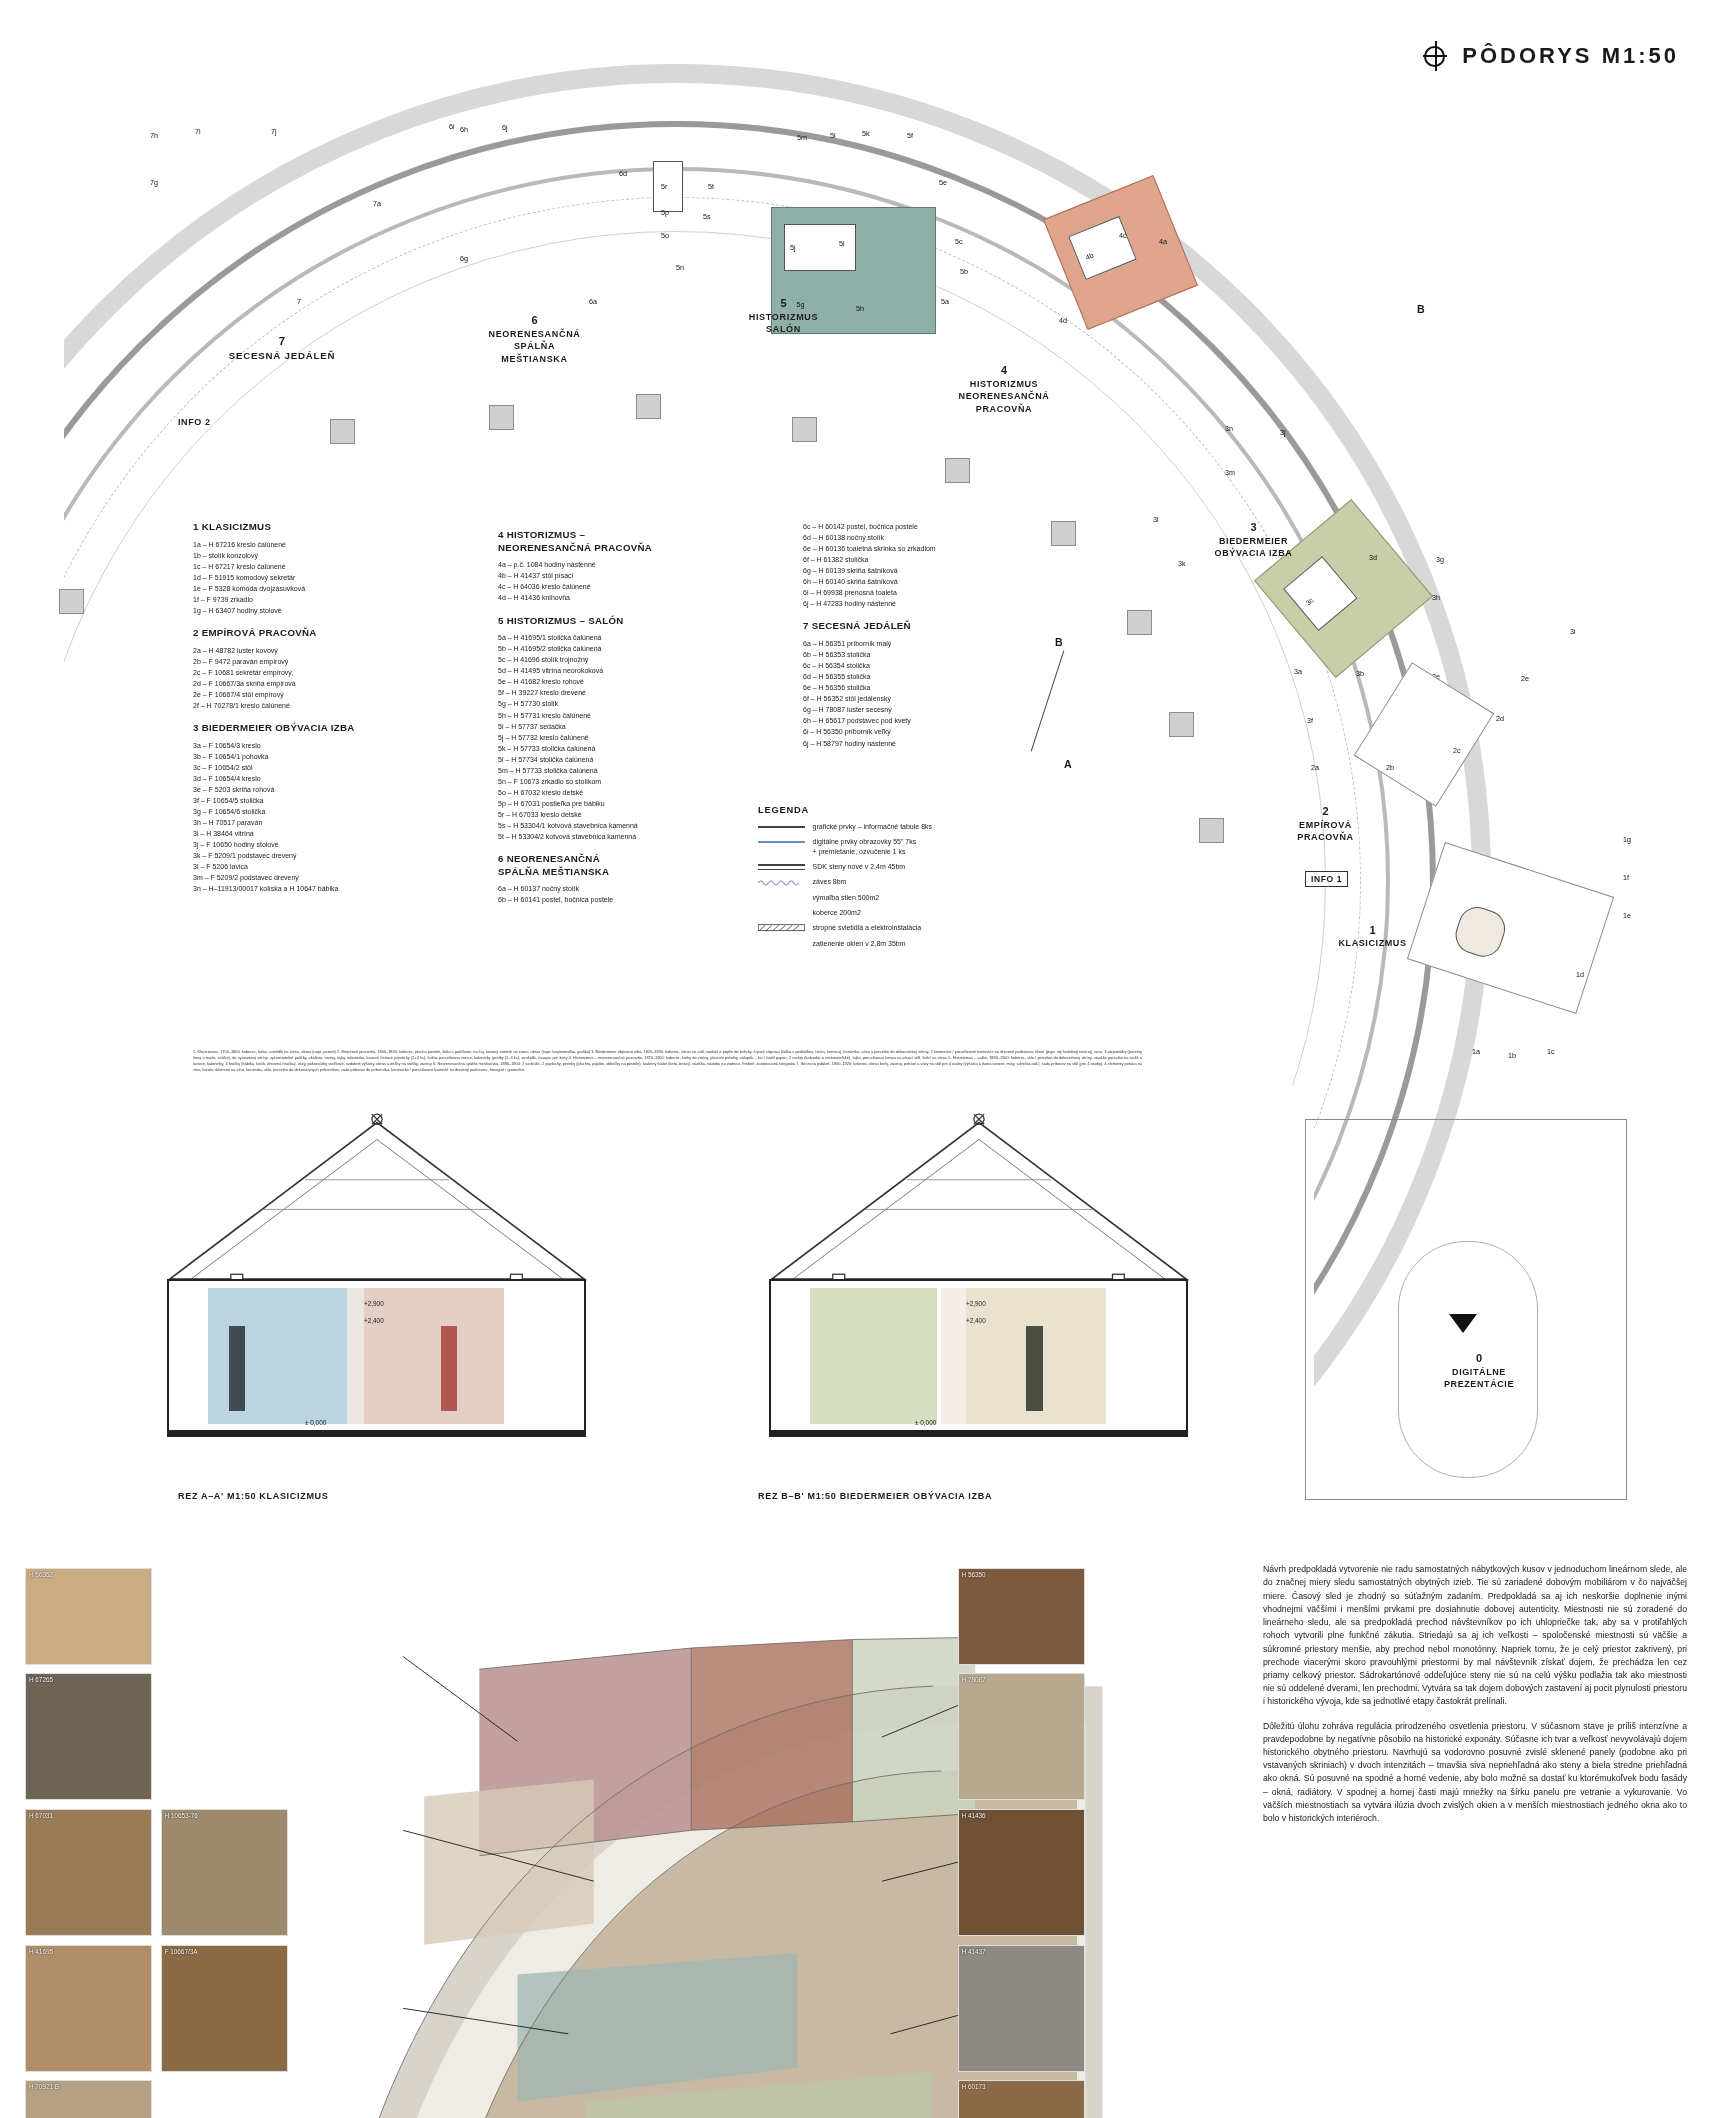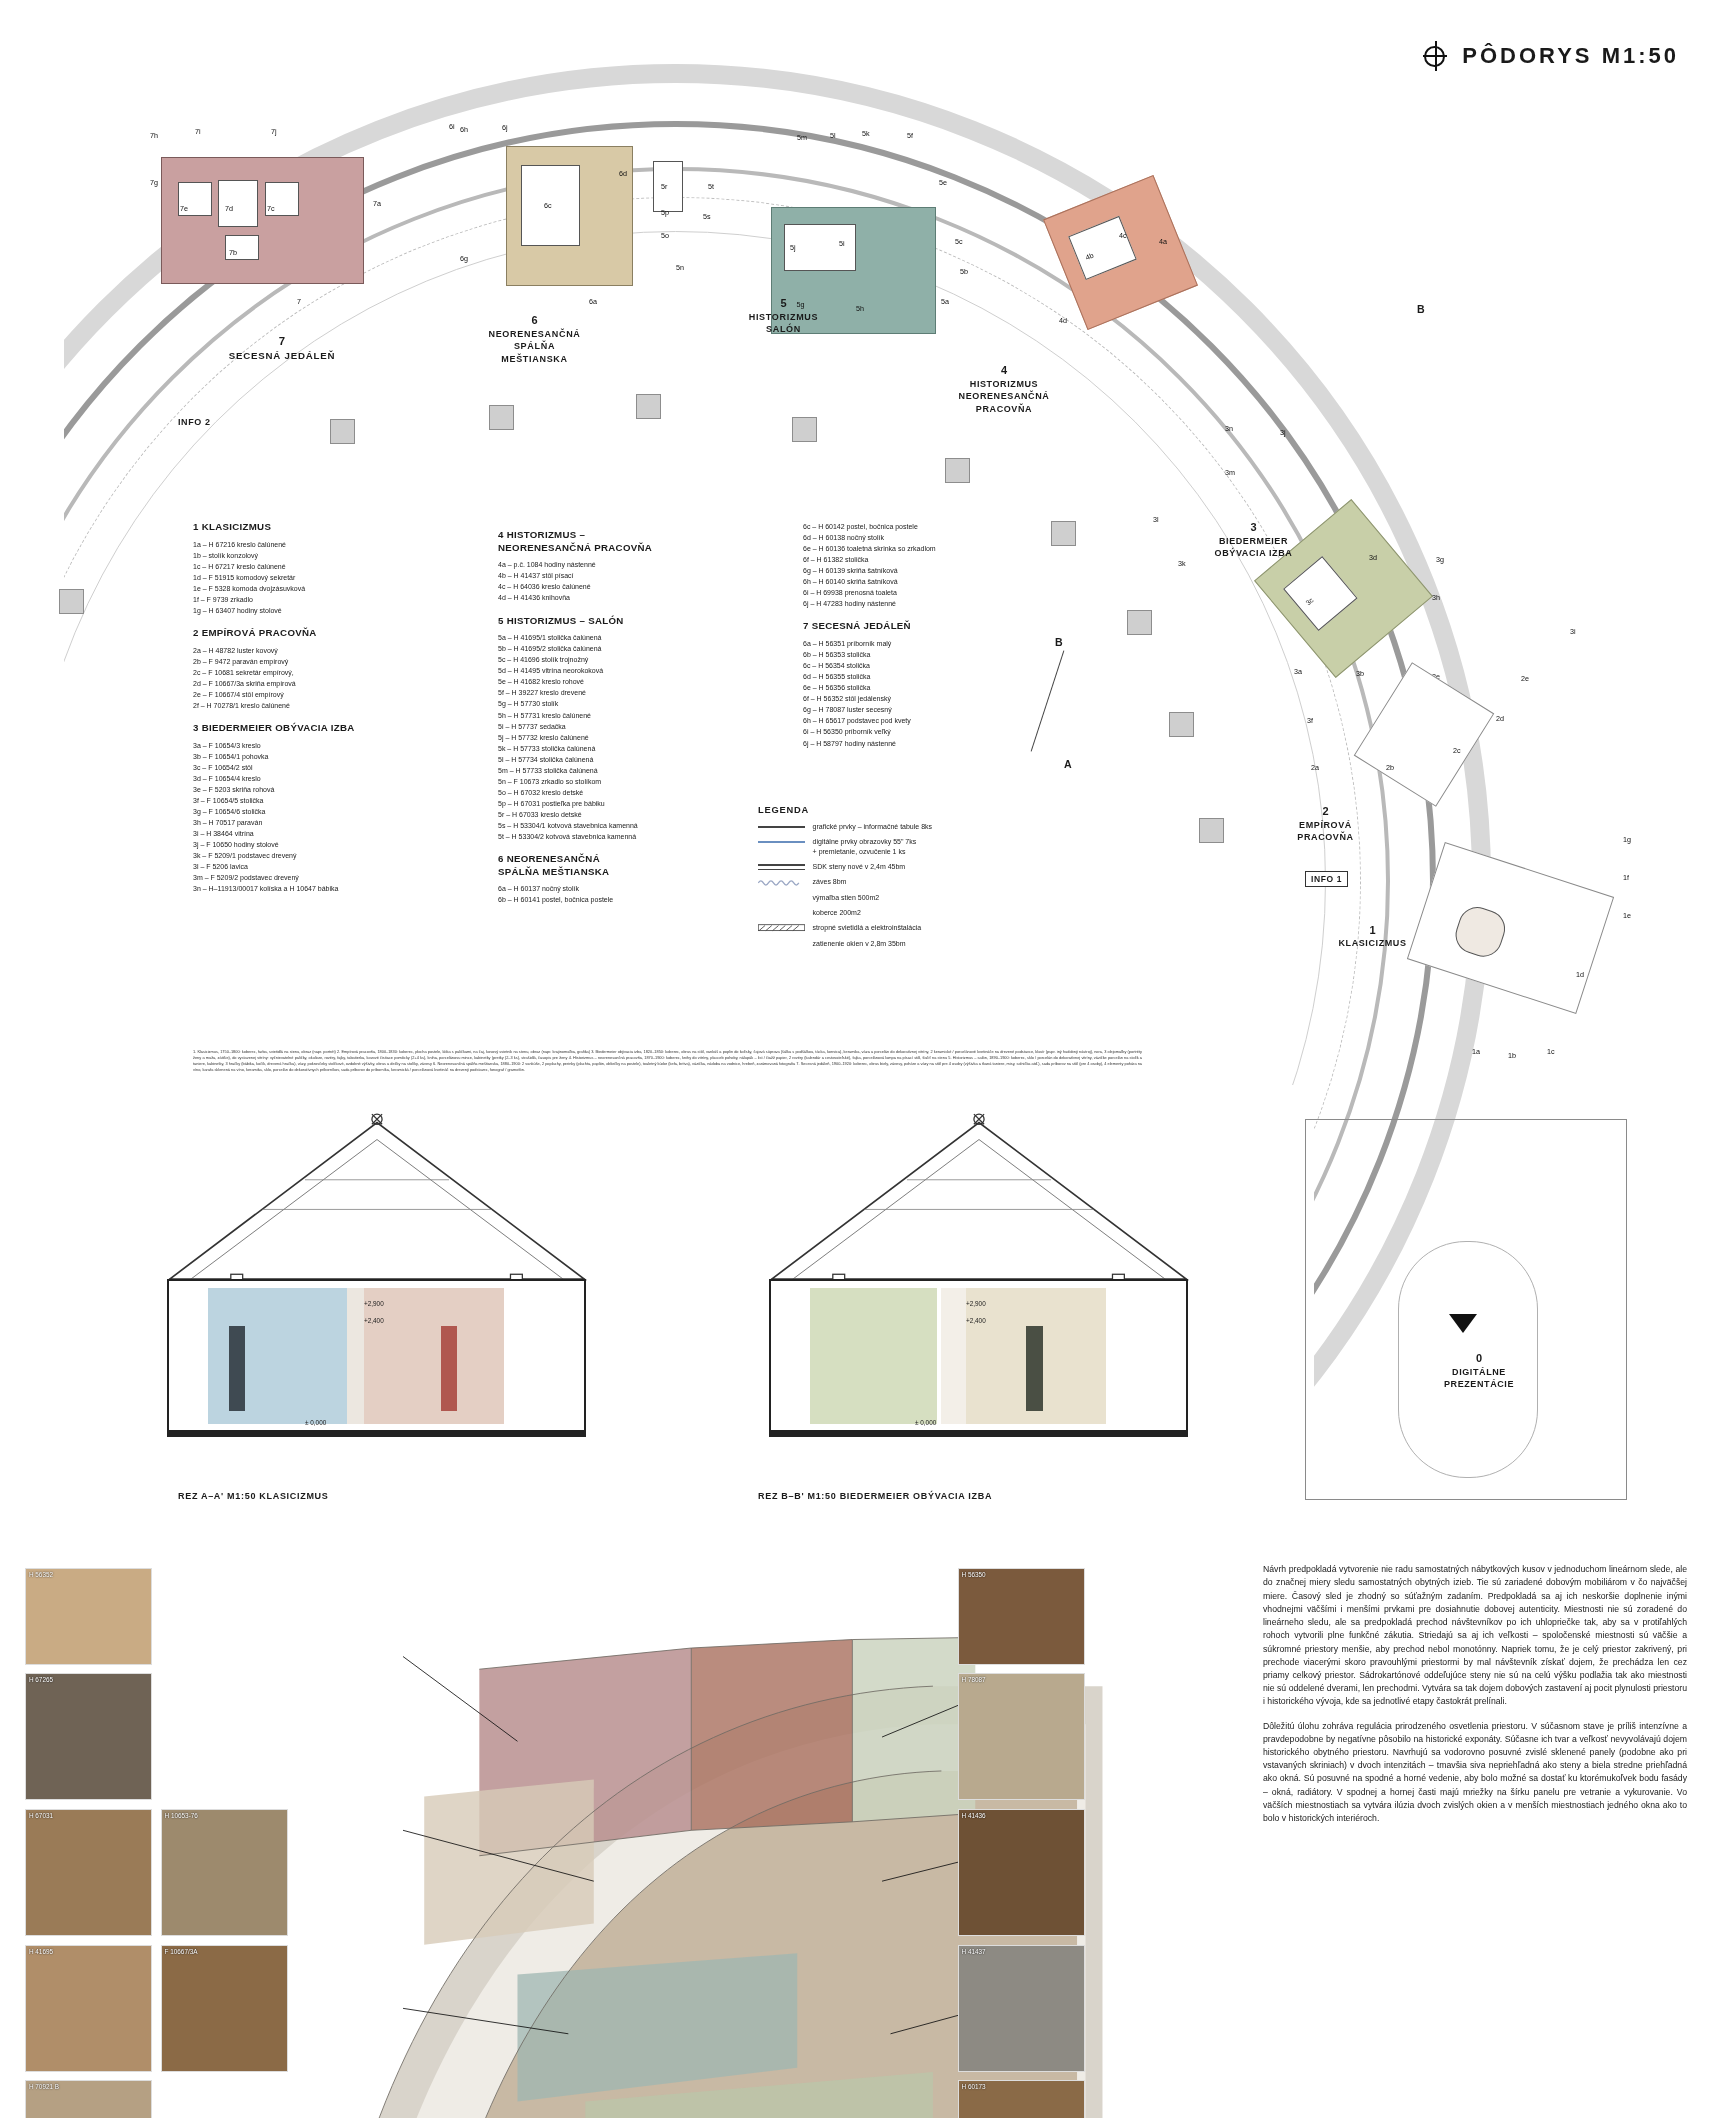--- a/index.html
+++ b/index.html
@@ -105,47 +105,31 @@
 
   <div id="plan">
     <div class="arcband band-outer"></div>
     <div class="arcband band-inner"></div>
     <div class="arcband band-inner2"></div>
     <div class="arcband band-dash"></div>
     <div class="arcband band-thin"></div>
     <div class="mask-bottom"></div>
     <div class="mask-left"></div>
 
-    <div class="room" style="left:161px; top:157px; width:203px; height:127px;">
-      <div class="fill" style="background:#c9a0a0; border:0.8px solid #7a5a5a;"></div>
-      <div class="furn" style="left:17px; top:25.4px; width:34px; height:34px;"></div>
-      <div class="furn" style="left:57px; top:23px; width:40px; height:47px;"></div>
-      <div class="furn" style="left:104px; top:25.4px; width:34px; height:34px;"></div>
-      <div class="furn" style="left:64px; top:78px; width:34px; height:25.4px;"></div>
-      <span class="tag" style="left:19px; top:47px;">7e</span>
-      <span class="tag" style="left:64px; top:47px;">7d</span>
-      <span class="tag" style="left:106px; top:47px;">7c</span>
-      <span class="tag" style="left:68px; top:91px;">7b</span>
-    </div>
     <span class="tag" style="left:150px; top:131px;">7h</span>
     <span class="tag" style="left:182px; top:127px;margin-left:13px;">7i</span>
     <span class="tag" style="left:150px; top:178px;">7g</span>
     <span class="tag" style="left:271px; top:127px;">7j</span>
     <span class="tag" style="left:373px; top:199px;">7a</span>
     <span class="tag" style="left:297px; top:297px;">7</span>
     <div class="room-title" style="position:absolute; left:191px; top:335px; width:182px; text-align:center;">
       <div style="font-size:11.4px; font-weight:bold;">7</div>
       <div style="font-size:9.7px; font-weight:bold; letter-spacing:0.8px; margin-top:2.5px;">SECESNÁ JEDÁLEŇ</div>
     </div>
 
-    <div class="room" style="left:506px; top:146px; width:127px; height:140px;">
-      <div class="fill" style="background:#d8c9a6; border:0.8px solid #8a7f61;"></div>
-      <div class="furn" style="left:15px; top:19px; width:59px; height:81px;"></div>
-      <span class="tag" style="left:38px; top:55px;">6c</span>
-    </div>
     <span class="tag" style="left:460px; top:125px;">6h</span>
     <span class="tag" style="left:449px; top:122px;">6i</span>
     <span class="tag" style="left:502px; top:123px;">6j</span>
     <span class="tag" style="left:460px; top:254px;">6g</span>
     <span class="tag" style="left:619px; top:169px;">6d</span>
     <span class="tag" style="left:589px; top:297px;">6a</span>
     <div style="position:absolute; left:458px; top:314px; width:153px; text-align:center;">
       <div style="font-size:11px; font-weight:bold;">6</div>
       <div style="font-size:9px; font-weight:bold; letter-spacing:0.7px; line-height:1.4; margin-top:1.7px;">NEORENESANČNÁ<br>SPÁLŇA<br>MEŠTIANSKA</div>
     </div>

